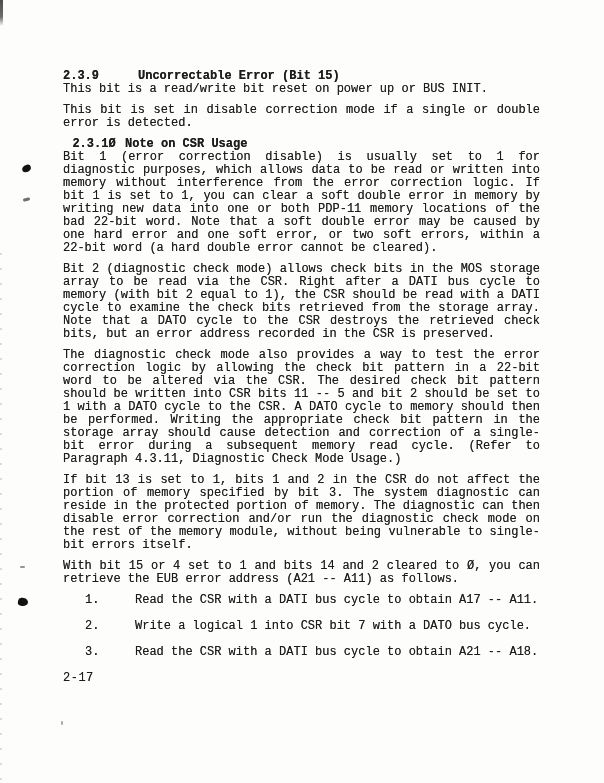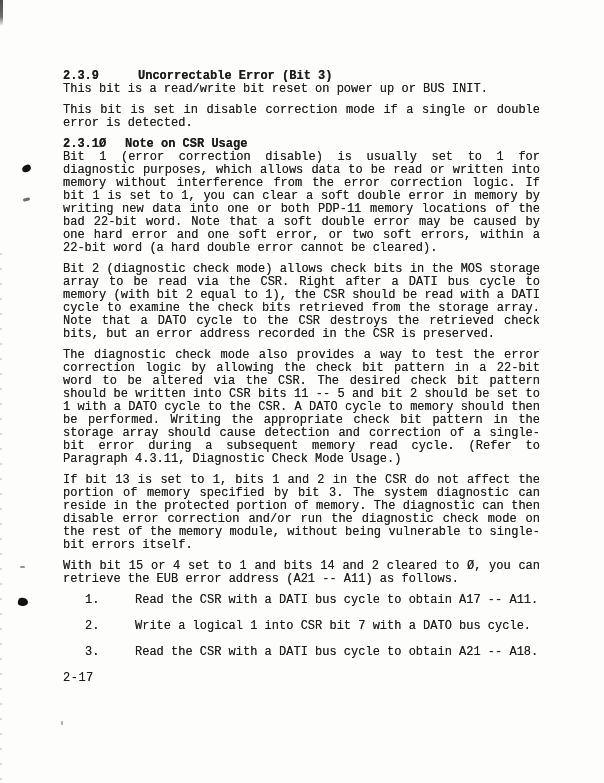--- a/index.html
+++ b/index.html
@@ -35,21 +35,21 @@
   .heading {
     margin: 0;
     font-size: 12px;
     line-height: 13px;
     font-weight: bold;
     white-space: pre;
     text-shadow: 0 0 0.35px rgba(15,15,15,0.8);
   }
   .heading .hnum { display: inline-block; }
   .hnum.w1 { width: 75px; margin-top: 8px; }
-  .hnum.w2 { width: 62px; }
+  .hnum.w2 { width: 62px; text-align: center; }
   .steps { margin: 5px 0 0 0; }
   .list-item {
     display: flex;
     margin: 0 0 13px 0;
     font-size: 12px;
     line-height: 13px;
     text-shadow: 0 0 0.3px rgba(25,25,25,0.65);
   }
   .list-item .num { flex: 0 0 50px; margin-left: 22px; }
   .list-item .li-text { flex: 1; white-space: nowrap; }
@@ -115,21 +115,21 @@
   <div class="artifact edge-top"></div>
   <div class="artifact blot-1"></div>
   <div class="artifact mark-1"></div>
   <div class="artifact mark-2"></div>
   <div class="artifact blot-2"></div>
   <div class="artifact mark-3"></div>
   <div class="artifact edge-strip"></div>
 
   <div class="content">
 
-    <div class="heading"><span class="hnum w1">2.3.9</span><span class="htitle">Uncorrectable Error (Bit 3)</span></div>
+    <div class="heading"><span class="hnum w1">2.3.9</span><span class="htitle">Uncorrectable Error (Bit 15)</span></div>
 
 
     <p class="para">This bit is a read/write bit reset on power up or BUS INIT.</p>
 
     <p class="para">This bit is set in disable correction mode if a single or double error is detected.</p>
 
     <div class="heading"><span class="hnum w2">2.3.1Ø</span><span class="htitle">Note on CSR Usage</span></div>
 
     <p class="para">Bit 1 (error correction disable) is usually set to 1 for diagnostic purposes, which allows data to be read or written into memory without interference from the error correction logic. If bit 1 is set to 1, you can clear a soft double error in memory by writing new data into one or both PDP-11 memory locations of the bad 22-bit word. Note that a soft double error may be caused by one hard error and one soft error, or two soft errors, within a 22-bit word (a hard double error cannot be cleared).</p>
 

